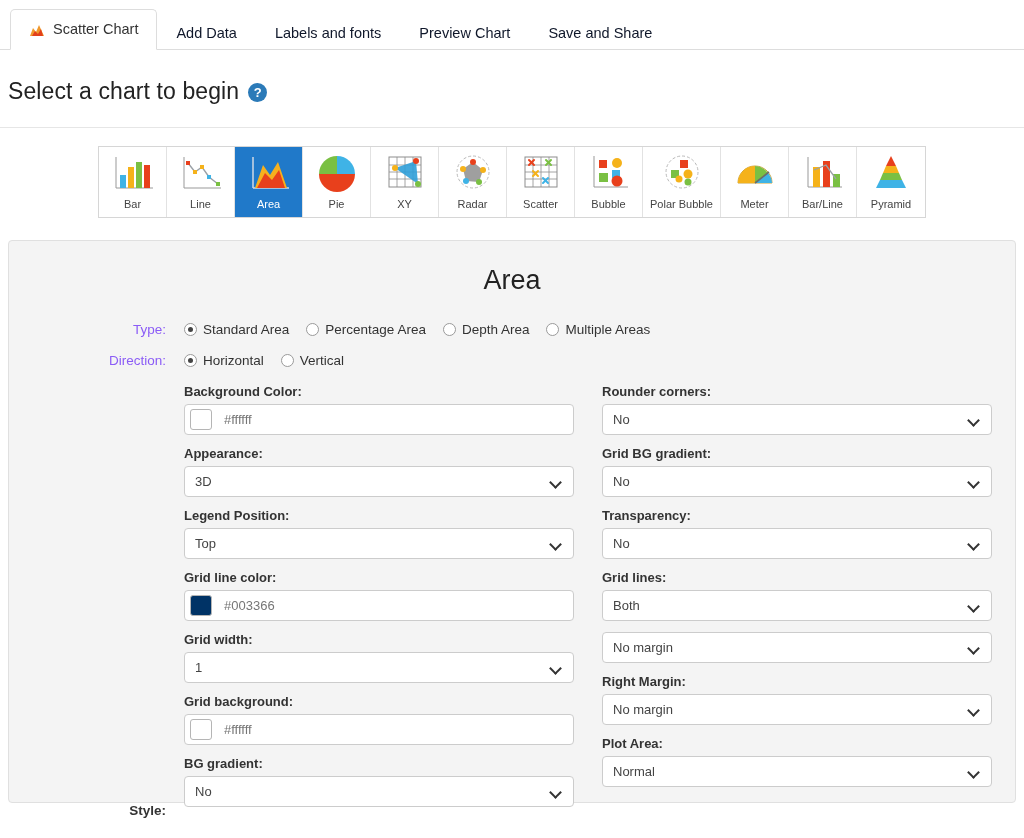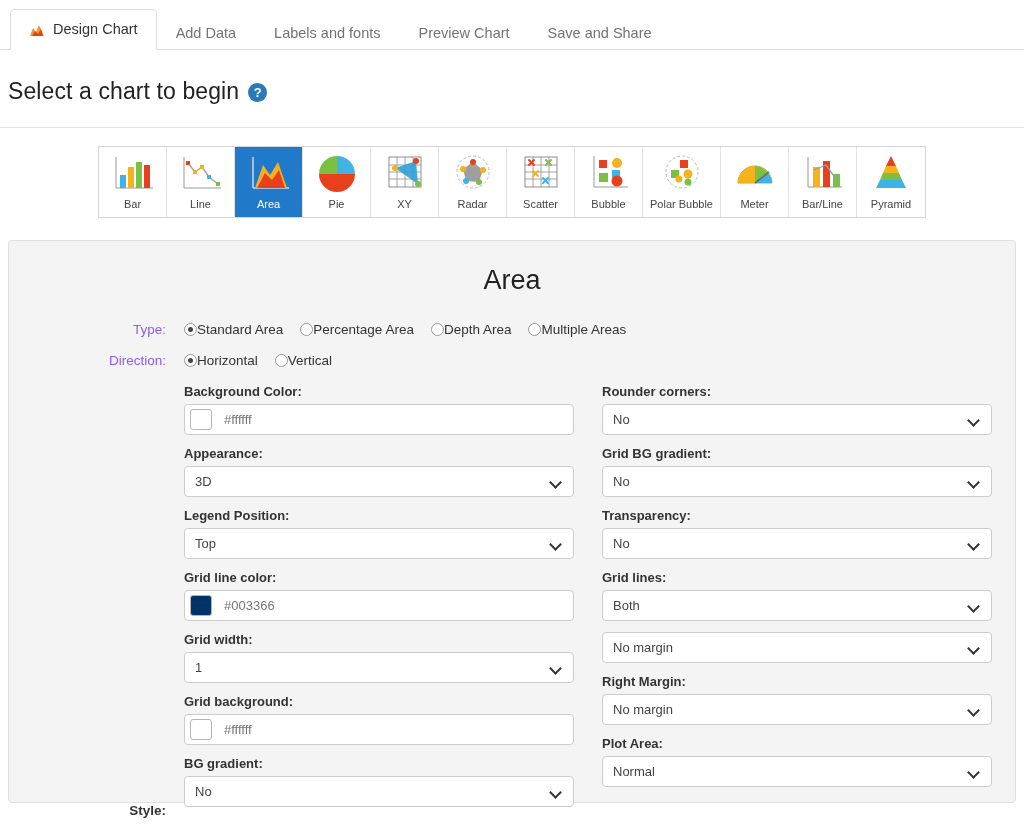--- a/index.html
+++ b/index.html
@@ -16,21 +16,21 @@
   .tabbar {
     position: relative;
     height: 50px;
     border-bottom: 1px solid #dddddd;
     padding-left: 10px;
     display: flex;
     align-items: flex-end;
   }
   .tab {
     font-size: 14.5px;
-    color: #737373;
+    color: #0f172a;
     padding: 0 18px;
     height: 36px;
     line-height: 36px;
     display: flex;
     align-items: center;
     gap: 8px;
     white-space: nowrap;
     cursor: pointer;
     background: transparent;
     border: 1px solid transparent;
@@ -145,21 +145,21 @@
     width: 175px;
     text-align: right;
     padding-right: 18px;
     font-size: 13.5px;
     font-weight: normal;
     color: #8b5cf6;
     flex: none;
   }
   .radio-group { display: flex; align-items: center; gap: 17px; }
   .radio-opt {
-    display: flex; align-items: center; 
+    display: flex; align-items: center; gap: 6px;
     font-size: 13.5px; color: #333333; cursor: pointer;
     white-space: nowrap;
   }
   .radio {
     width: 13px; height: 13px; border-radius: 50%;
     border: 1px solid #9a9a9a; background: #ffffff;
     display: inline-block; position: relative; flex: none;
   }
   .radio.on::after {
     content: "";
@@ -220,21 +220,21 @@
 <body>
 
 <div class="tabbar">
   <div class="tab active">
     <span class="tab-ico">
       <svg width="16" height="14" viewBox="0 0 16 14">
         <polygon points="1,13 4,5 7,9 10,2 15,13" fill="#f0982c"></polygon>
         <polygon points="3,13 6,8 9,11 12,6 14,13" fill="#e2401b"></polygon>
       </svg>
     </span>
-    <span>Design Chart</span>
+    <span>Scatter Chart</span>
   </div>
   <div class="tab">
     <span>Add Data</span>
   </div>
   <div class="tab">
     <span>Labels and fonts</span>
   </div>
   <div class="tab">
     <span>Preview Chart</span>
   </div>

